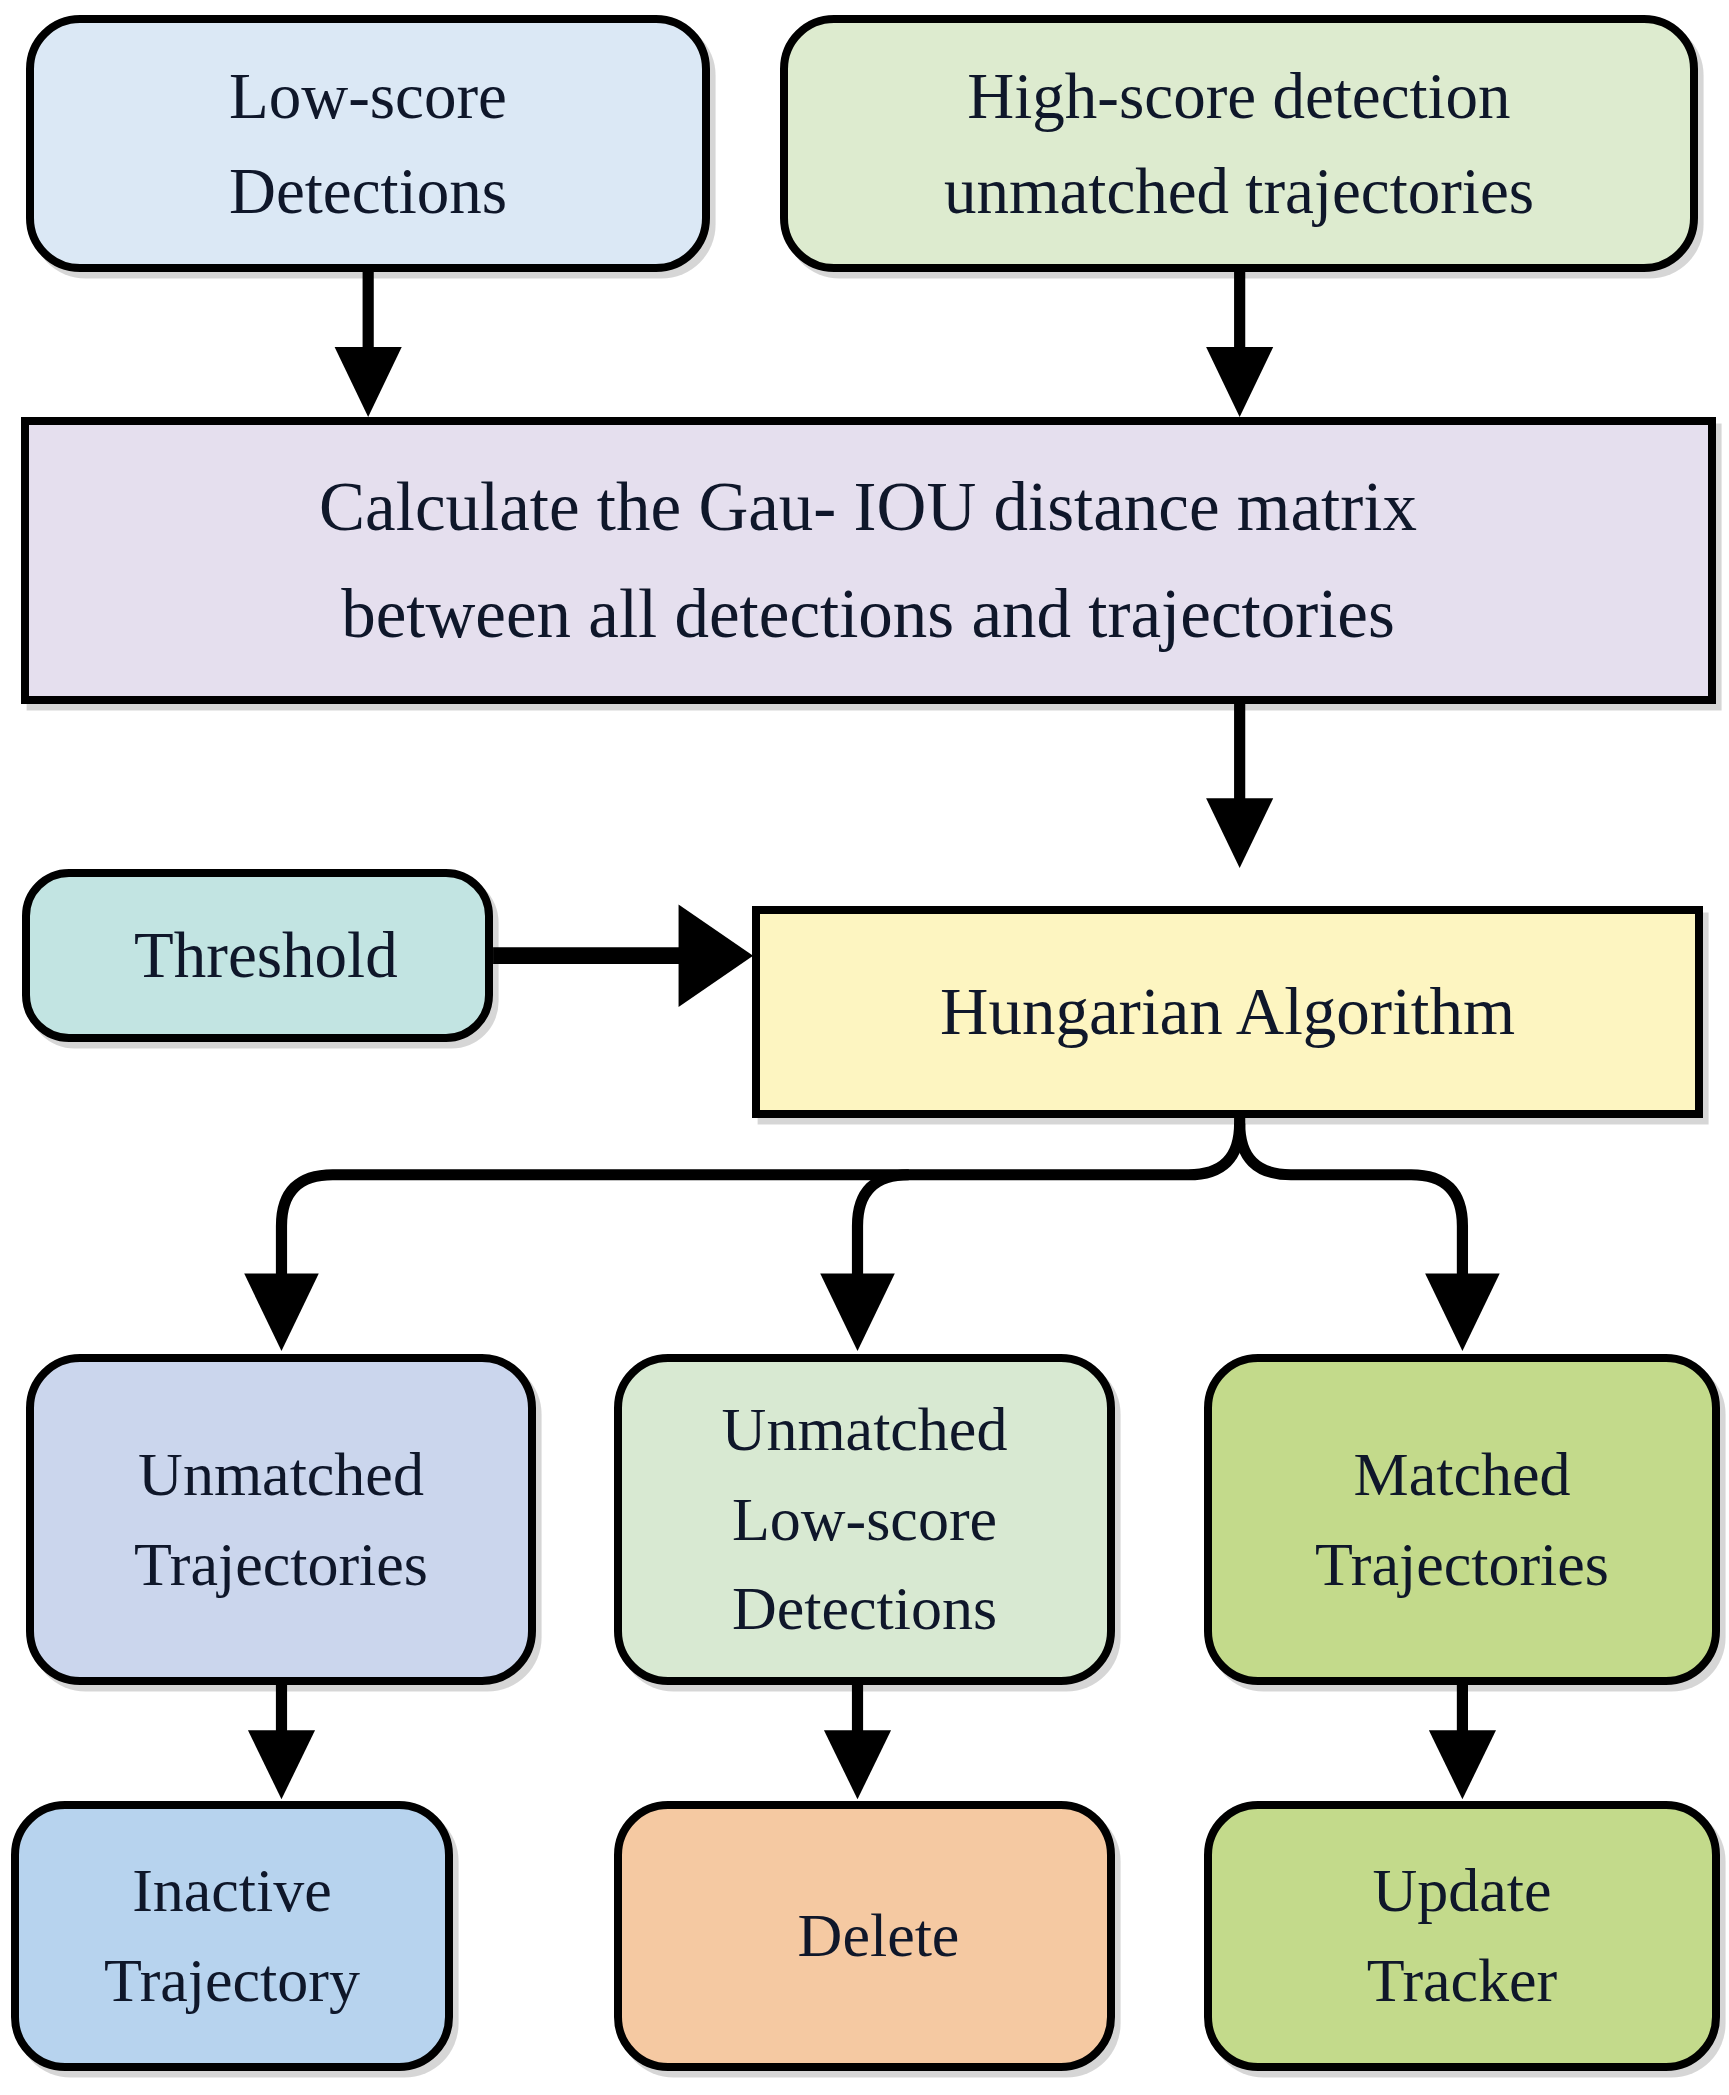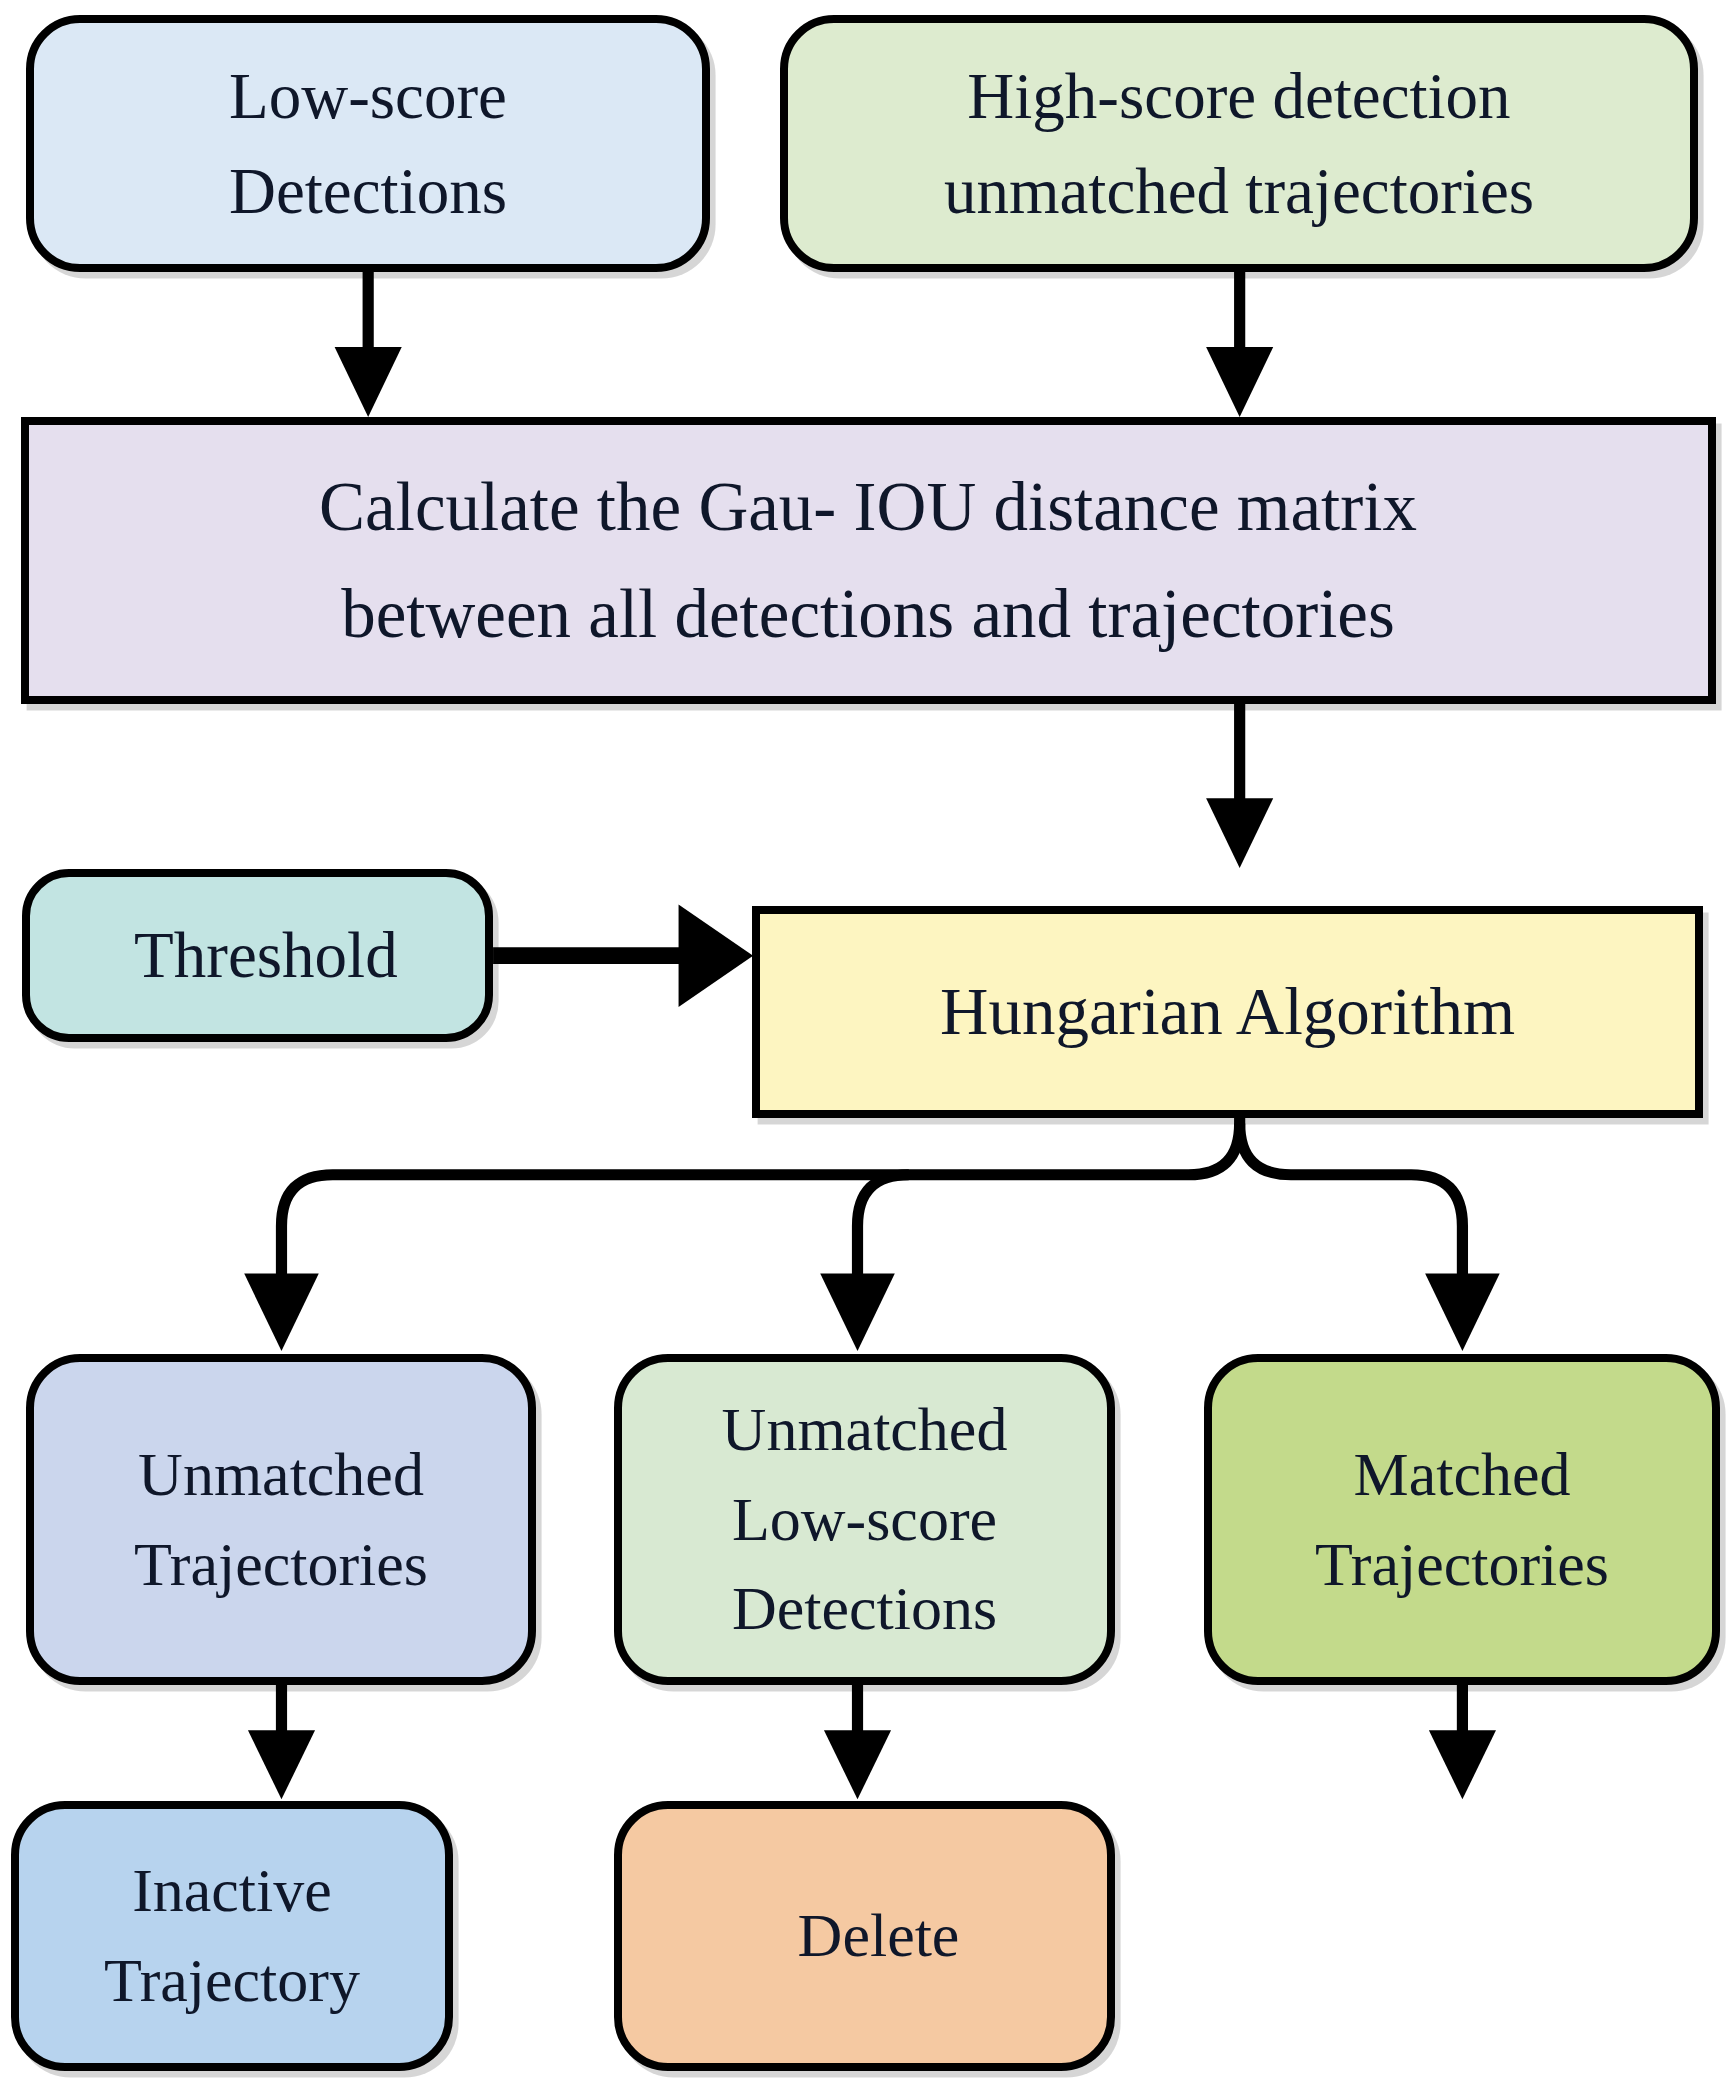--- a/index.html
+++ b/index.html
@@ -113,15 +113,17 @@
 Detections</div>
 
   <div class="node rounded n-mt" style="background: rgb(195, 218, 139);">Matched
 Trajectories</div>
 
   <div class="node rounded n-it" style="background: rgb(183, 211, 238);">Inactive
 Trajectory</div>
 
   <div class="node rounded n-del" style="background: rgb(245, 201, 162); padding-left: 28px;">Delete</div>
 
+  <div class="node rounded n-upd" style="background: rgb(195, 218, 139);">Update
+Tracker</div>
 
 </div>
 
 
 </body></html>

